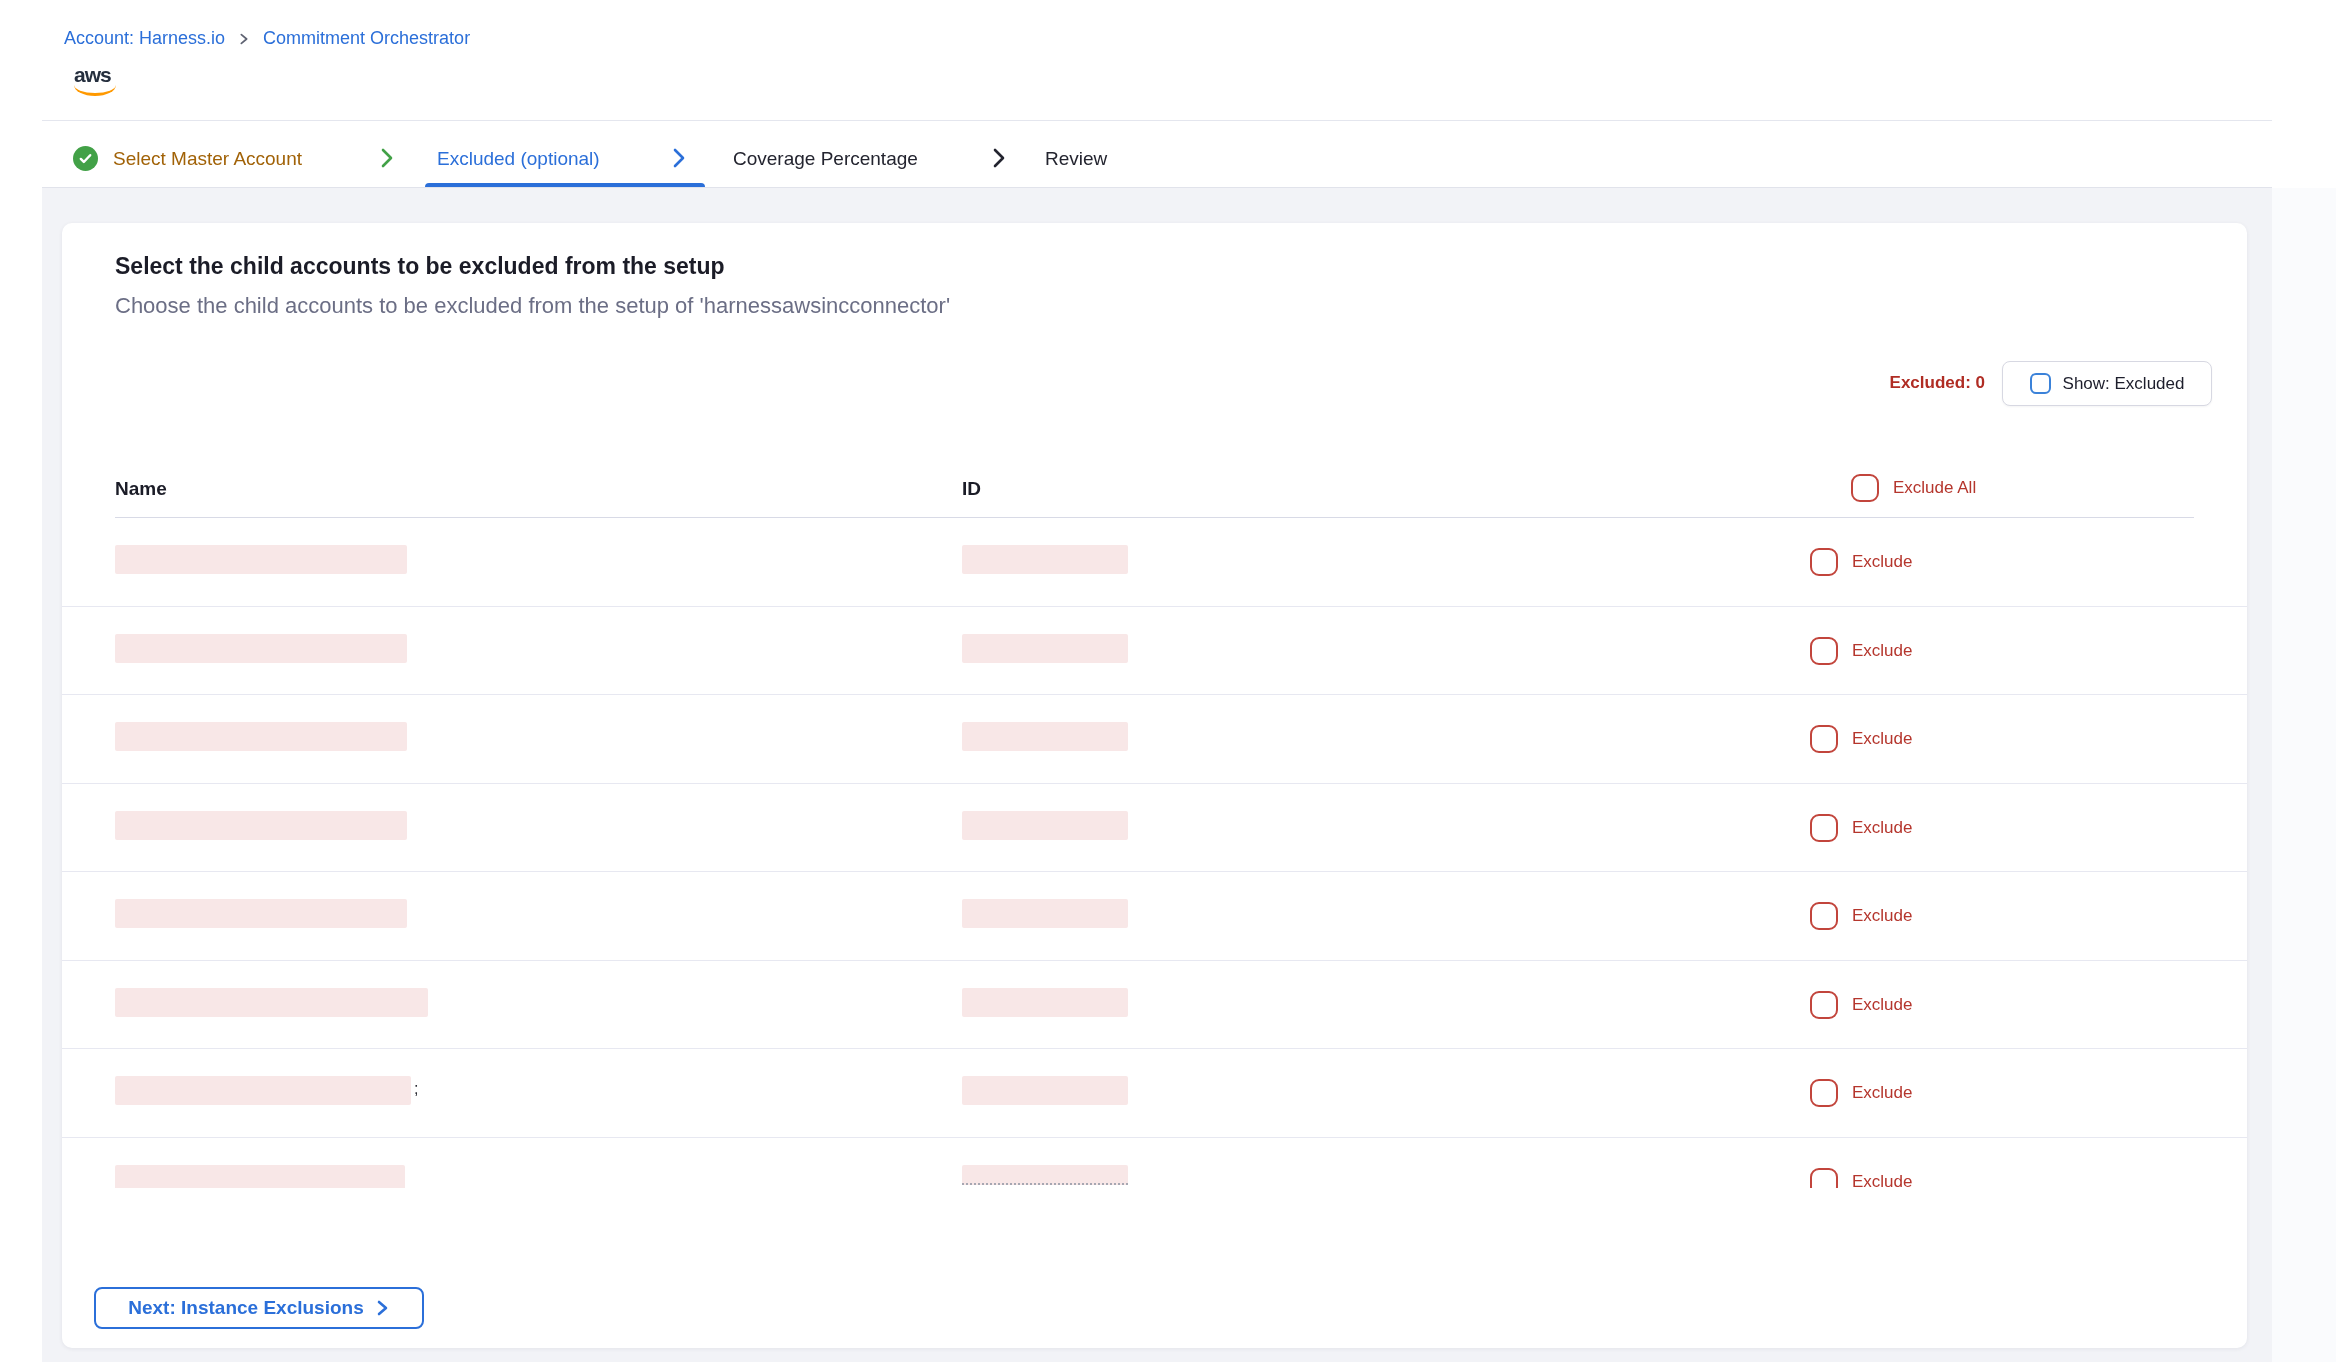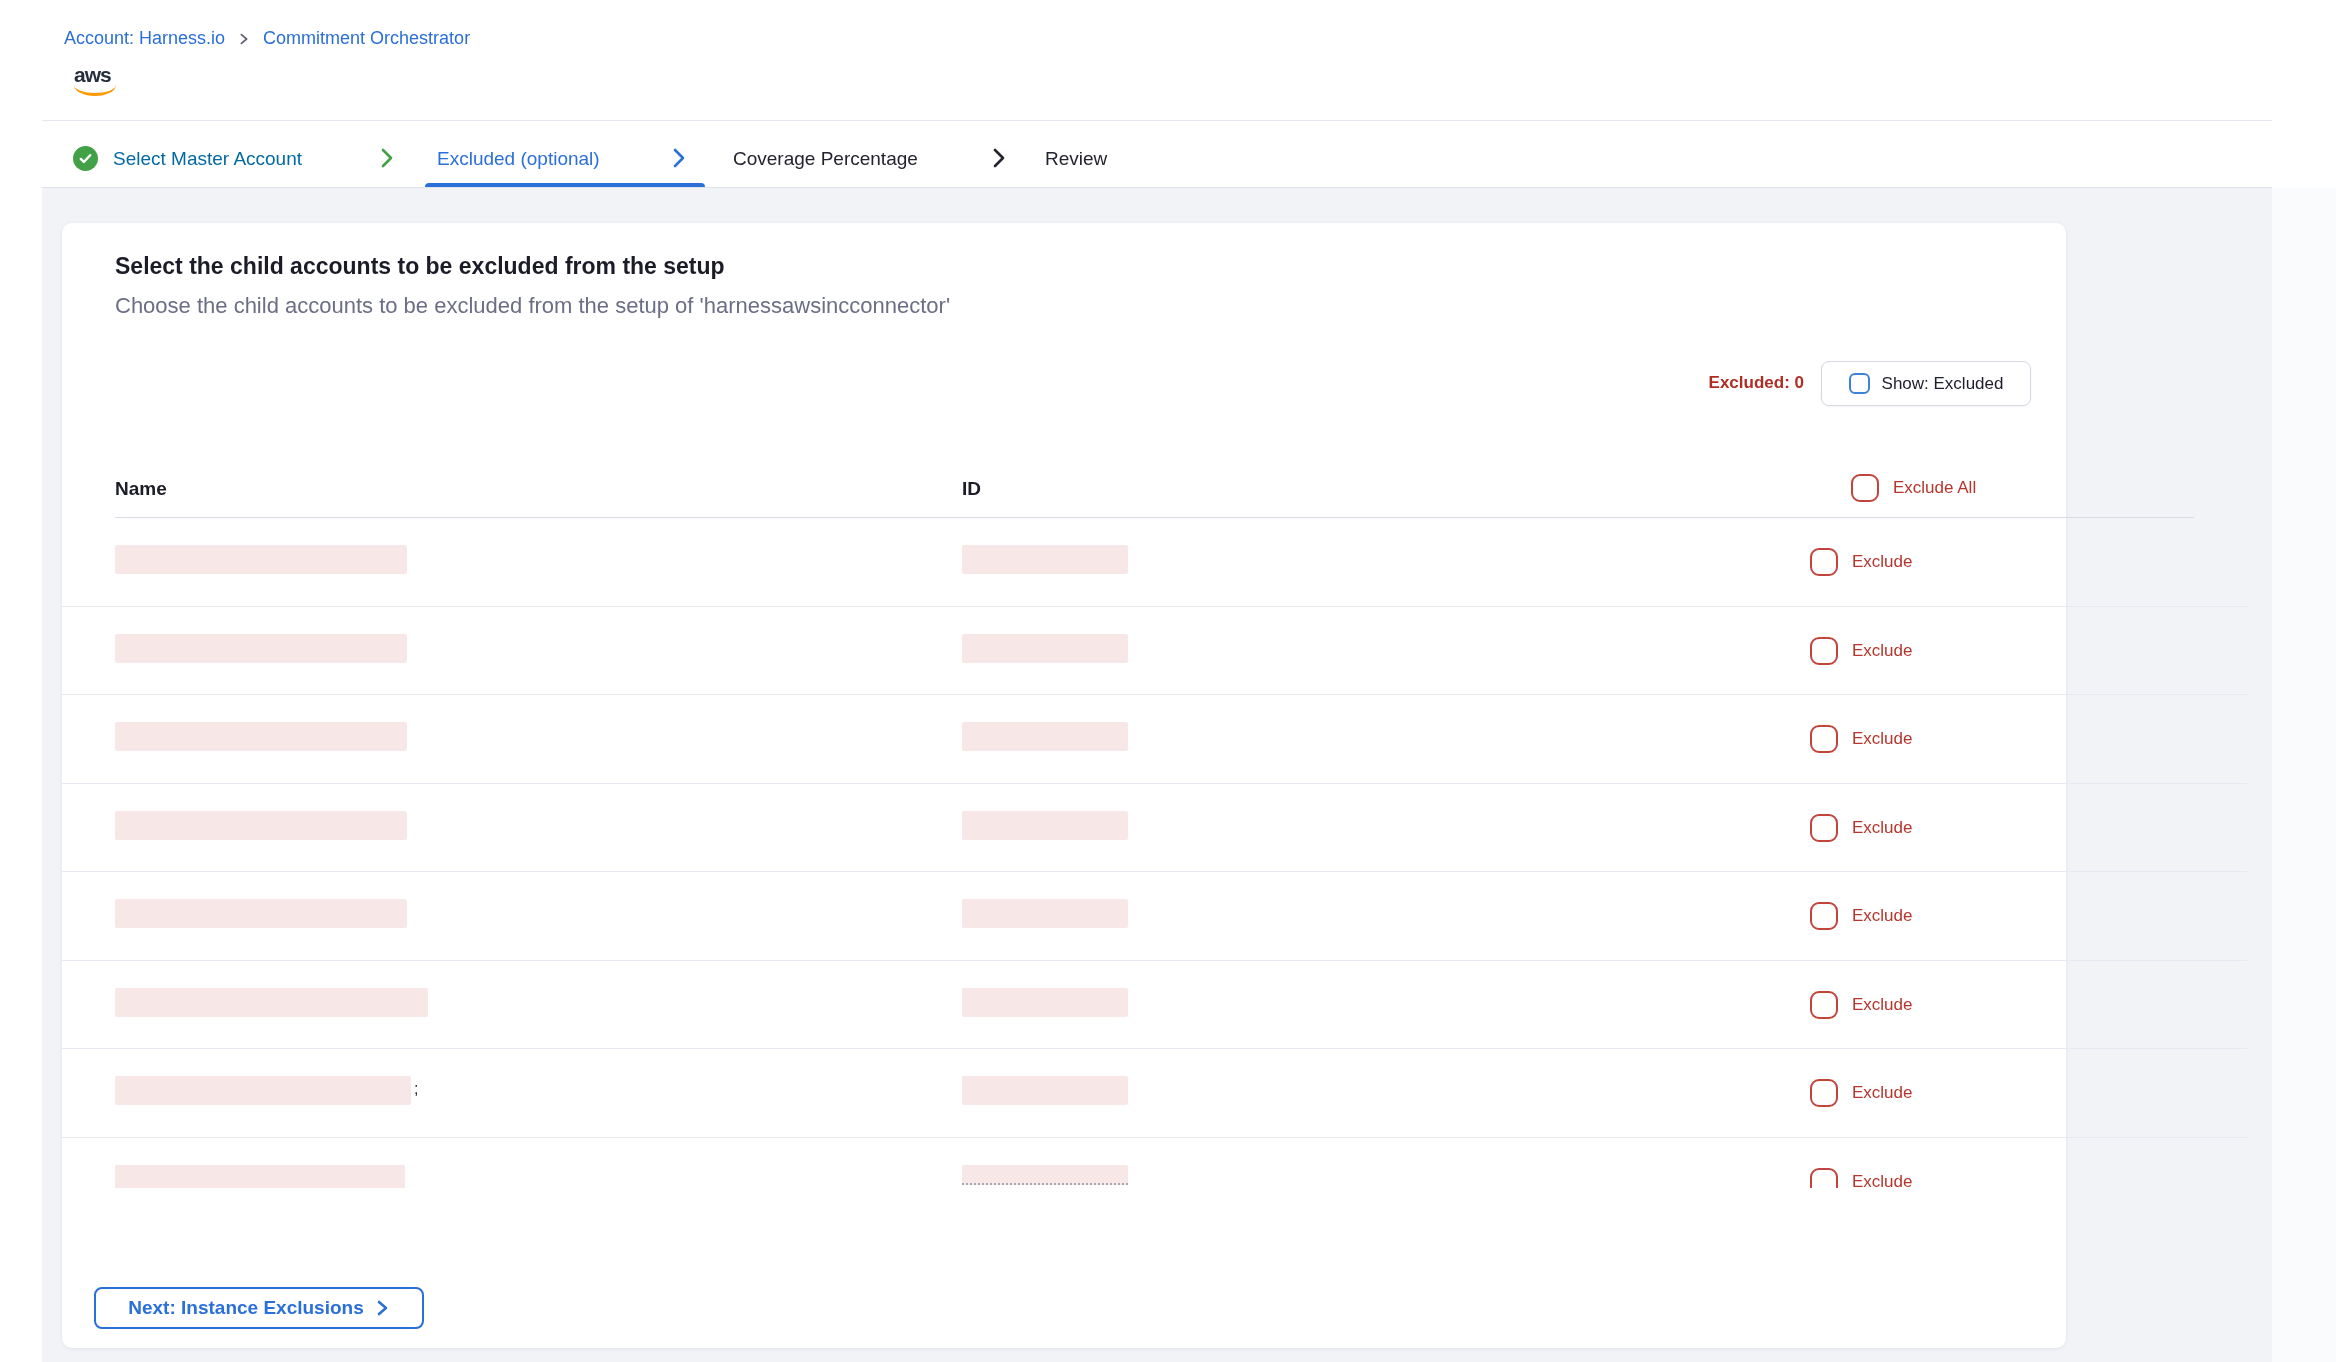--- a/index.html
+++ b/index.html
@@ -16,34 +16,34 @@
   .awslogo { position:relative; width:44px; height:34px; }
   .awslogo .awstxt { font-weight:800; font-size:21px; letter-spacing:-1px; color:#252f3e; line-height:1; }
   .awslogo .smile { position:absolute; left:0; top:20px; width:42px; height:12px;
                     border-bottom:3px solid #f90; border-radius:0 0 55% 55% / 0 0 100% 100%; }
   .page-title { font-size:29px; font-weight:700; color:#1b1c27; }
   .divider1 { position:absolute; left:42px; top:120px; width:2230px; height:1px; background:#e4e6ee; }
   .divider2 { position:absolute; left:42px; top:187px; width:2230px; height:1px; background:#e1e3eb; }
 
   
   .step-label { position:absolute; top:147px; font-size:19px; line-height:24px; }
-  .step-done  { color:#0369a1; }
+  .step-done  { color:#a16207; }
   .step-active{ color:#2b6fd9; }
   .step-next  { color:#23242f; }
   .check-circle { position:absolute; left:73px; top:146px; width:25px; height:25px; border-radius:50%;
                   background:#42a147; display:flex; align-items:center; justify-content:center; }
   .chev { position:absolute; top:146px; width:22px; height:24px; }
   .chev svg { display:block; }
   .active-underline { position:absolute; left:425px; top:183px; width:280px; height:5px;
                       background:#2b6fd9; border-radius:4px 4px 0 0; }
 
   
   .page-panel { position:absolute; left:42px; top:188px; width:2230px; height:1174px; background:#f2f3f7; }
   .right-strip { position:absolute; left:2272px; top:0; width:64px; height:1362px; background:#fafbfd; }
-  .card { position:absolute; left:62px; top:223px; width:2004px; height:1125px; background:#ffffff;
+  .card { position:absolute; left:62px; top:223px; width:2185px; height:1125px; background:#ffffff;
           border-radius:10px; box-shadow:0 1px 4px rgba(30,35,60,.07); }
 
   .card h2 { position:absolute; left:53px; top:30px; font-size:23px; font-weight:700; color:#1b1c27; }
   .card .sub { position:absolute; left:53px; top:70px; font-size:22px; color:#6b6e85; }
 
   
   .searchbox { position:absolute; left:35px; top:140px; width:556px; height:50px;
                border:2px solid #4f94dd; border-radius:8px; background:#f7fbfe;
                display:flex; align-items:center; padding:0 14px; }
   .searchbox svg { flex:0 0 auto; }

